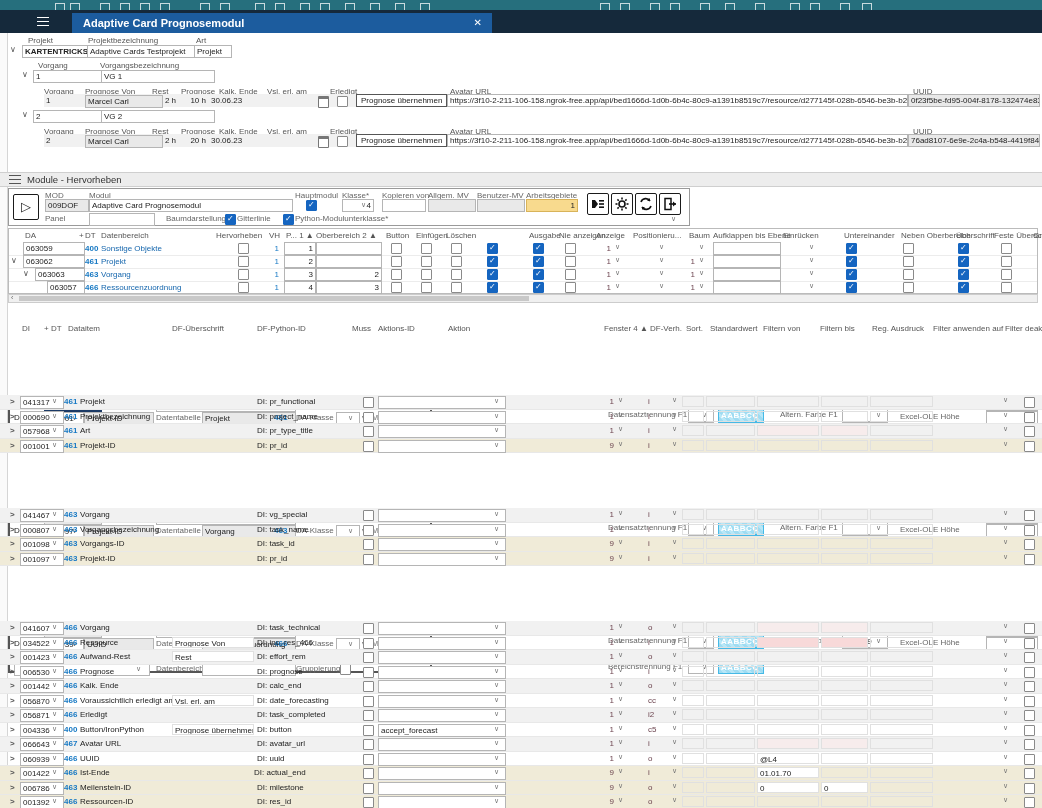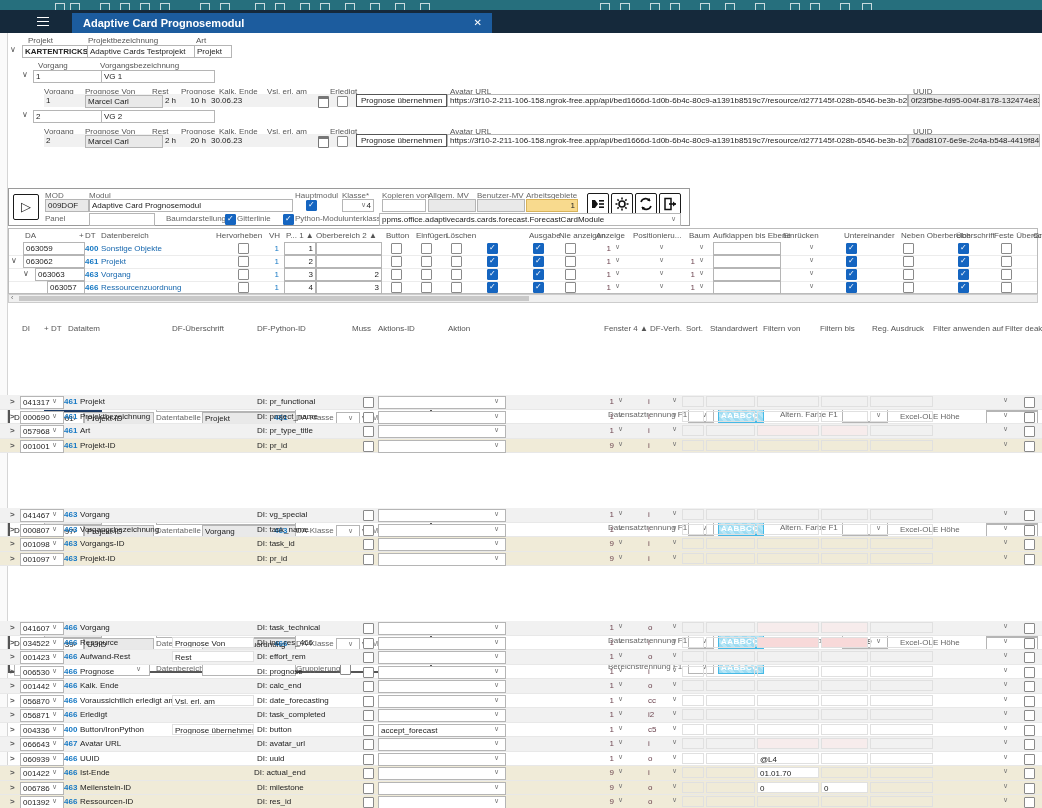--- a/index.html
+++ b/index.html
@@ -175,20 +175,24 @@
         <span class="cell" style="left:178px;width:28px;text-align:right;">20 h</span>
         <span class="cell" style="left:211px;width:42px;">30.06.23</span>
         <span class="cal" style="left:318px;top:2px;"></span>
         <span class="cb" style="left:337px;top:2px;"></span>
         <span class="btn" style="left:356px;top:0px;">Prognose übernehmen</span>
         <span class="fld" style="left:447px;top:0px;width:455px;">https://3f10-2-211-106-158.ngrok-free.app/api/bed1666d-1d0b-6b4c-80c9-a1391b8519c7/resource/d277145f-028b-6546-be3b-b2c5b2671fb0/avatar</span>
         <span class="fld gray" style="left:908px;top:0px;width:126px;">76ad8107-6e9e-2c4a-b548-4419f84105e1</span>
       </div>
     </div>
 
+  <div class="secbar" style="top:172px;">
+    <span class="burger dark"></span>
+    <span>Module - Hervorheben</span>
+  </div>
 
   <div id="modpanel">
     <div id="playbtn">▷</div>
   <span class="lbl" style="left:36px;top:2px;">MOD</span>
       <span class="lbl" style="left:80px;top:2px;">Modul</span>
       <span class="lbl" style="left:286px;top:2px;">Hauptmodul</span>
       <span class="lbl" style="left:333px;top:2px;">Klasse*</span>
       <span class="lbl" style="left:373px;top:2px;">Kopieren von</span>
       <span class="lbl" style="left:419px;top:2px;">Allgem. MV</span>
       <span class="lbl" style="left:468px;top:2px;">Benutzer-MV</span>
@@ -248,21 +252,20 @@
           </svg>
         </span>
       </div>
       <span class="lbl" style="left:36px;top:25px;">Panel</span>
       <span class="fld" style="left:80px;top:24px;width:60px;"></span>
       <span class="lbl" style="left:157px;top:25px;">Baumdarstellung</span>
       <span class="cb on" style="left:216px;top:25px;"></span>
       <span class="lbl" style="left:228px;top:25px;">Gitterlinie</span>
       <span class="cb on" style="left:274px;top:25px;"></span>
       <span class="lbl" style="left:286px;top:25px;">Python-Modulunterklasse*</span>
-      <span class="fld" style="left:370px;top:24px;width:296px;">ppms.office.adaptivecards.cards.forecast.ForecastCardModule</span>
       <span class="dda" style="position:absolute;left:662px;top:26px;">∨</span>
     </div>
 
   <div id="datable">
       <span class="hdr" style="left:16px;top:2px;">DA</span>
       <span class="hdr" style="left:70px;top:2px;">+</span>
       <span class="hdr" style="left:76px;top:2px;">DT</span>
       <span class="hdr" style="left:92px;top:2px;">Datenbereich</span>
       <span class="hdr" style="left:207px;top:2px;">Hervorheben</span>
       <span class="hdr" style="left:260px;top:2px;">VH</span>

